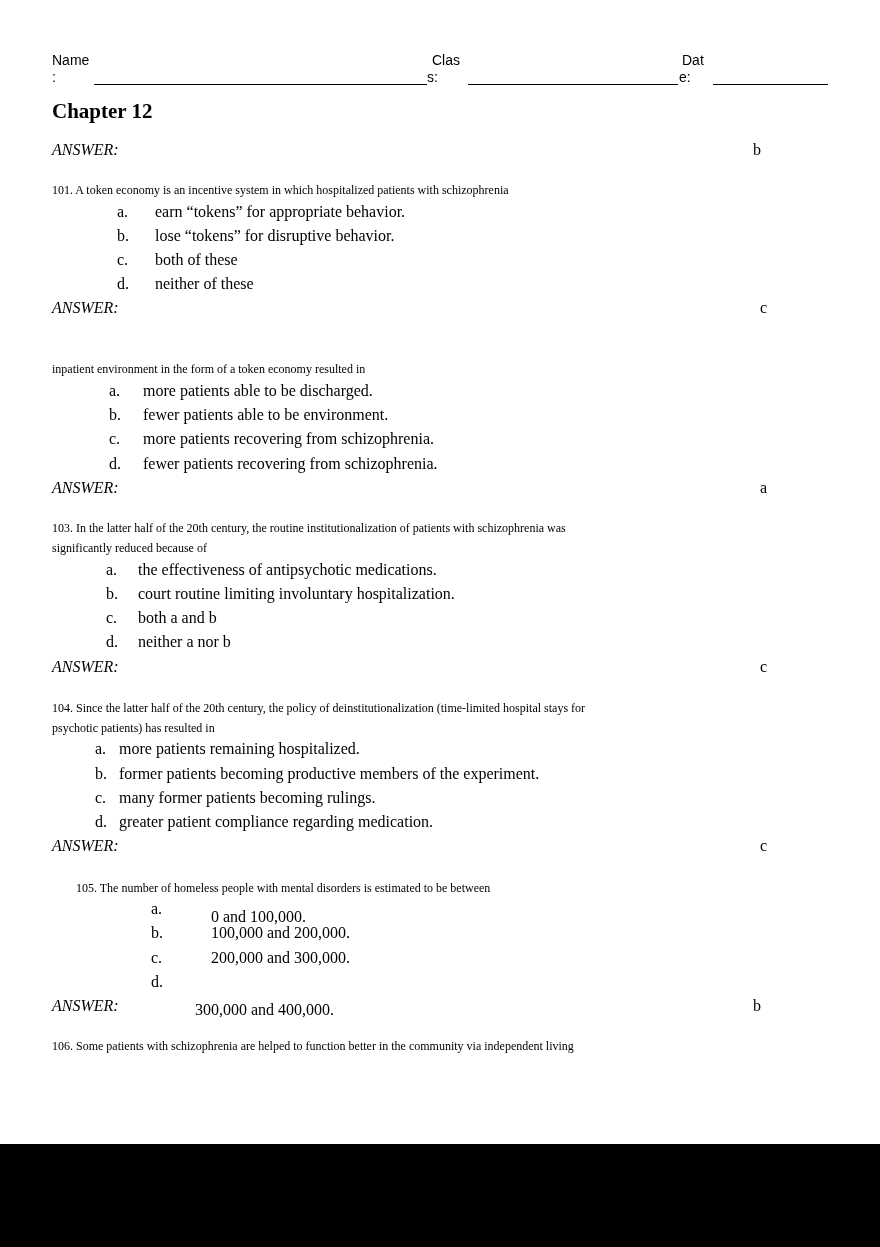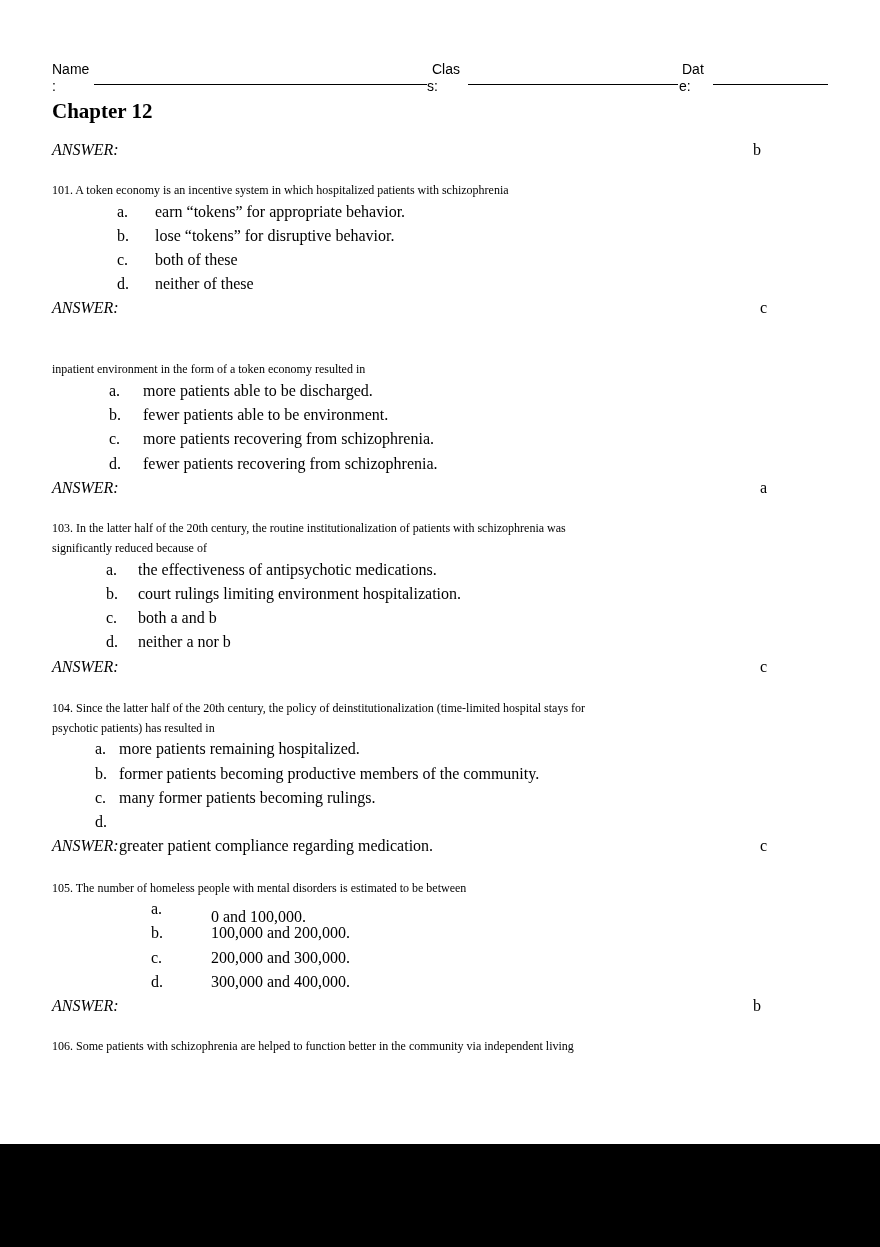--- a/index.html
+++ b/index.html
@@ -4,21 +4,21 @@
 <style>
   html, body { margin: 0; padding: 0; }
   body {
     width: 880px; height: 1247px; position: relative; overflow: hidden;
     background: #ffffff; color: #000;
     font-family: "Liberation Serif", "DejaVu Serif", serif;
   }
   .page { position: absolute; left: 0; top: 0; width: 880px; height: 1144px; background: #fff; }
   .black-band { position: absolute; left: 0; top: 1144px; width: 880px; height: 103px; background: #000; }
 
-  .hdr { position: absolute; font-family: "Liberation Sans", "DejaVu Sans", sans-serif; font-size: 14px; line-height: 17px; margin-top: 9px; }
+  .hdr { position: absolute; font-family: "Liberation Sans", "DejaVu Sans", sans-serif; font-size: 14px; line-height: 17px; }
   .hdr-line { position: absolute; border-bottom: 1px solid #000; height: 0; }
 
   .chapter { position: absolute; left: 52px; top: 99px; font-size: 21px; font-weight: bold; }
 
   .answer-label { position: absolute; left: 52px; font-style: italic; font-size: 16px; line-height: 19px; }
   .answer-val { position: absolute; font-size: 16px; line-height: 19px; }
 
   .q { position: absolute; left: 52px; width: 780px; font-size: 12px; line-height: 20px; }
   .opt { position: absolute; font-size: 16px; line-height: 19px; white-space: nowrap; }
   .opt .letter { position: absolute; left: 0; top: 0; }
@@ -87,70 +87,70 @@
   <span class="answer-val" style="left:760px;top:478px;">a</span>
 
   <div class="q" style="top:518px;">103. In the latter half of the 20th century, the routine institutionalization of patients with schizophrenia was</div>
   <div class="q" style="top:538px;">significantly reduced because of</div>
   <div class="opt" style="left:106px;top:560px;">
       <span class="letter">a.</span>
       <span class="text" style="left:32px;">the effectiveness of antipsychotic medications.</span>
     </div>
   <div class="opt" style="left:106px;top:584px;">
       <span class="letter">b.</span>
-      <span class="text" style="left:32px;">court rulings limiting environment hospitalization.</span>
+      <span class="text" style="left:32px;">court routine limiting involuntary hospitalization.</span>
     </div>
   <div class="opt" style="left:106px;top:608px;">
       <span class="letter">c.</span>
       <span class="text" style="left:32px;">both a and b</span>
     </div>
   <div class="opt" style="left:106px;top:632px;">
       <span class="letter">d.</span>
       <span class="text" style="left:32px;">neither a nor b</span>
     </div>
   <span class="answer-label" style="top:657px;">ANSWER:</span>
   <span class="answer-val" style="left:760px;top:657px;">c</span>
 
   <div class="q" style="top:698px;width:800px;">104. Since the latter half of the 20th century, the policy of deinstitutionalization (time-limited hospital stays for</div>
   <div class="q" style="top:718px;">psychotic patients) has resulted in</div>
   <div class="opt" style="left:95px;top:739px;">
       <span class="letter">a.</span>
       <span class="text" style="left:24px;">more patients remaining hospitalized.</span>
     </div>
   <div class="opt" style="left:95px;top:764px;">
       <span class="letter">b.</span>
-      <span class="text" style="left:24px;">former patients becoming productive members of the community.</span>
+      <span class="text" style="left:24px;">former patients becoming productive members of the experiment.</span>
     </div>
   <div class="opt" style="left:95px;top:788px;">
       <span class="letter">c.</span>
       <span class="text" style="left:24px;">many former patients becoming rulings.</span>
     </div>
   <div class="opt" style="left:95px;top:812px;">
       <span class="letter">d.</span>
-      <span class="text" style="left:24px;margin-top:24px;">greater patient compliance regarding medication.</span>
+      <span class="text" style="left:24px;">greater patient compliance regarding medication.</span>
     </div>
   <span class="answer-label" style="top:836px;">ANSWER:</span>
   <span class="answer-val" style="left:760px;top:836px;">c</span>
 
-  <div class="q" style="top:878px;">105. The number of homeless people with mental disorders is estimated to be between</div>
+  <div class="q" style="top:878px;margin-left:24px;">105. The number of homeless people with mental disorders is estimated to be between</div>
   <div class="opt" style="left:151px;top:899px;">
       <span class="letter">a.</span>
       <span class="text" style="left:60px;margin-top:8px;">0 and 100,000.</span>
     </div>
   <div class="opt" style="left:151px;top:923px;">
       <span class="letter">b.</span>
       <span class="text" style="left:60px;">100,000 and 200,000.</span>
     </div>
   <div class="opt" style="left:151px;top:948px;">
       <span class="letter">c.</span>
       <span class="text" style="left:60px;">200,000 and 300,000.</span>
     </div>
   <div class="opt" style="left:151px;top:972px;">
       <span class="letter">d.</span>
-      <span class="text" style="left:60px;">300,000 and 400,000.</span>
+      <span class="text" style="left:44px;margin-top:28px;">300,000 and 400,000.</span>
     </div>
   <span class="answer-label" style="top:996px;">ANSWER:</span>
   <span class="answer-val" style="left:753px;top:996px;">b</span>
 
   <div class="q" style="top:1036px;width:800px;">106. Some patients with schizophrenia are helped to function better in the community via independent living</div>
 </div>
 
 <div class="black-band"></div>
 
 </body></html>

